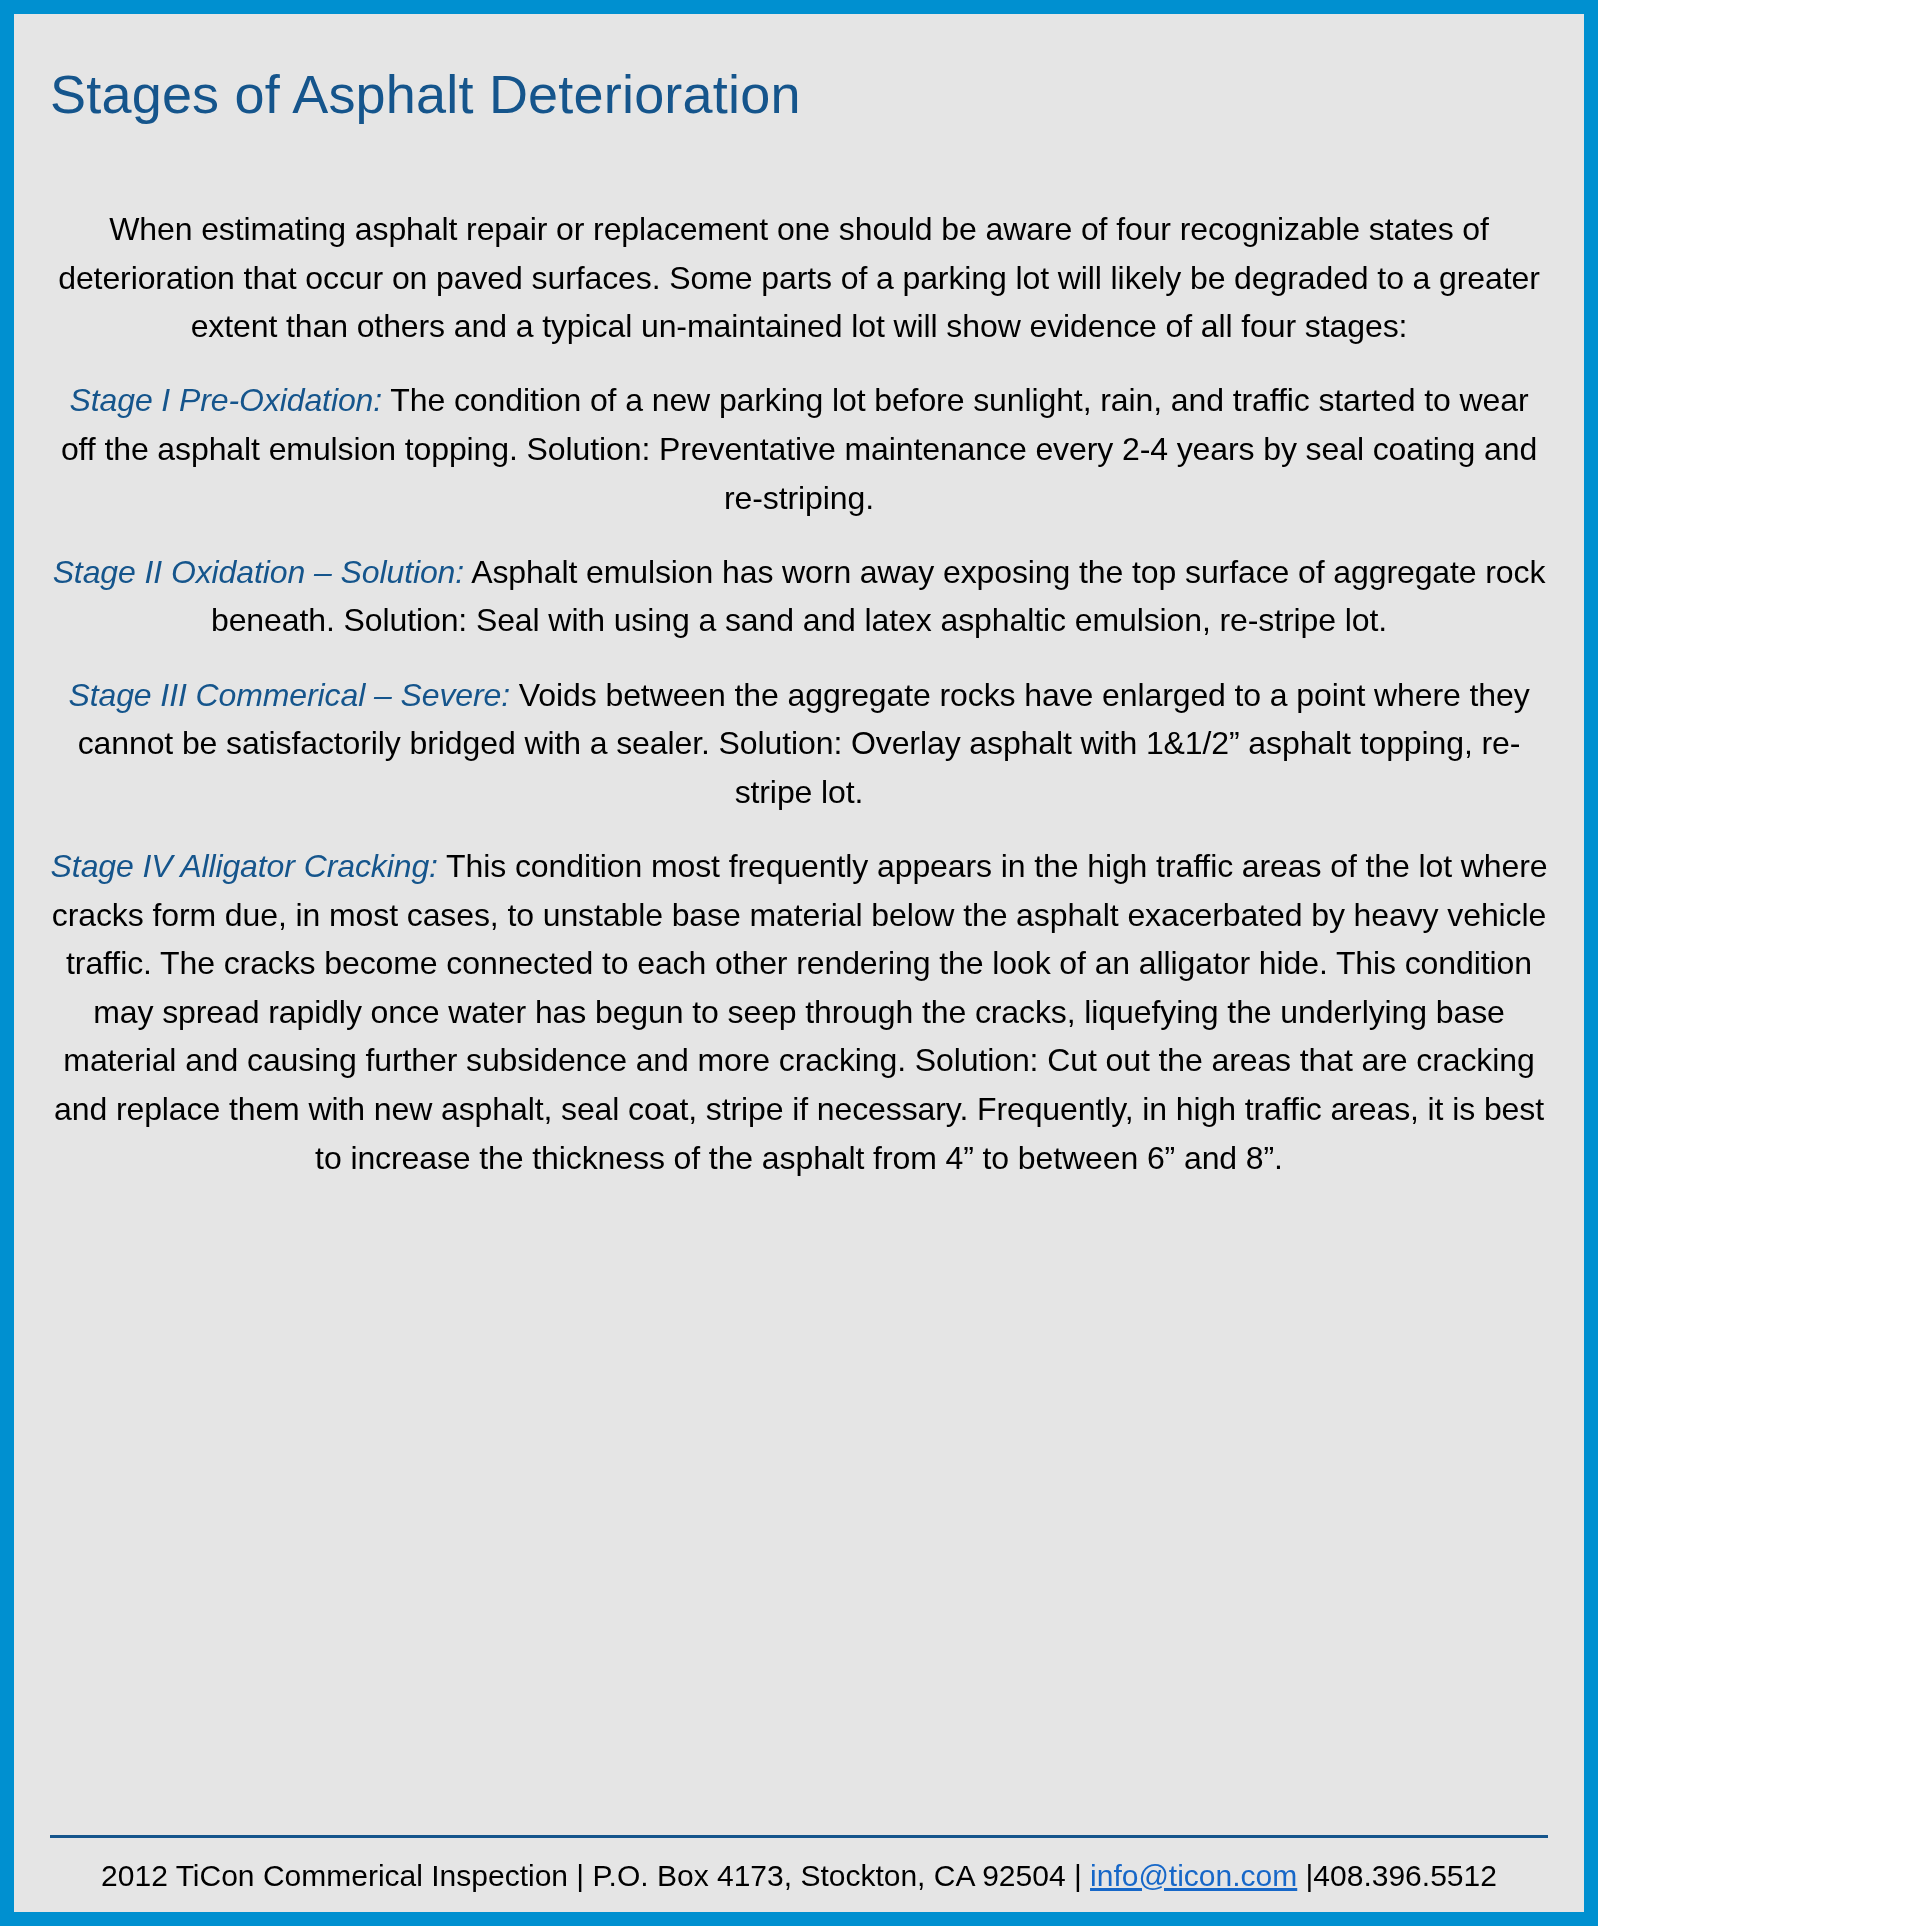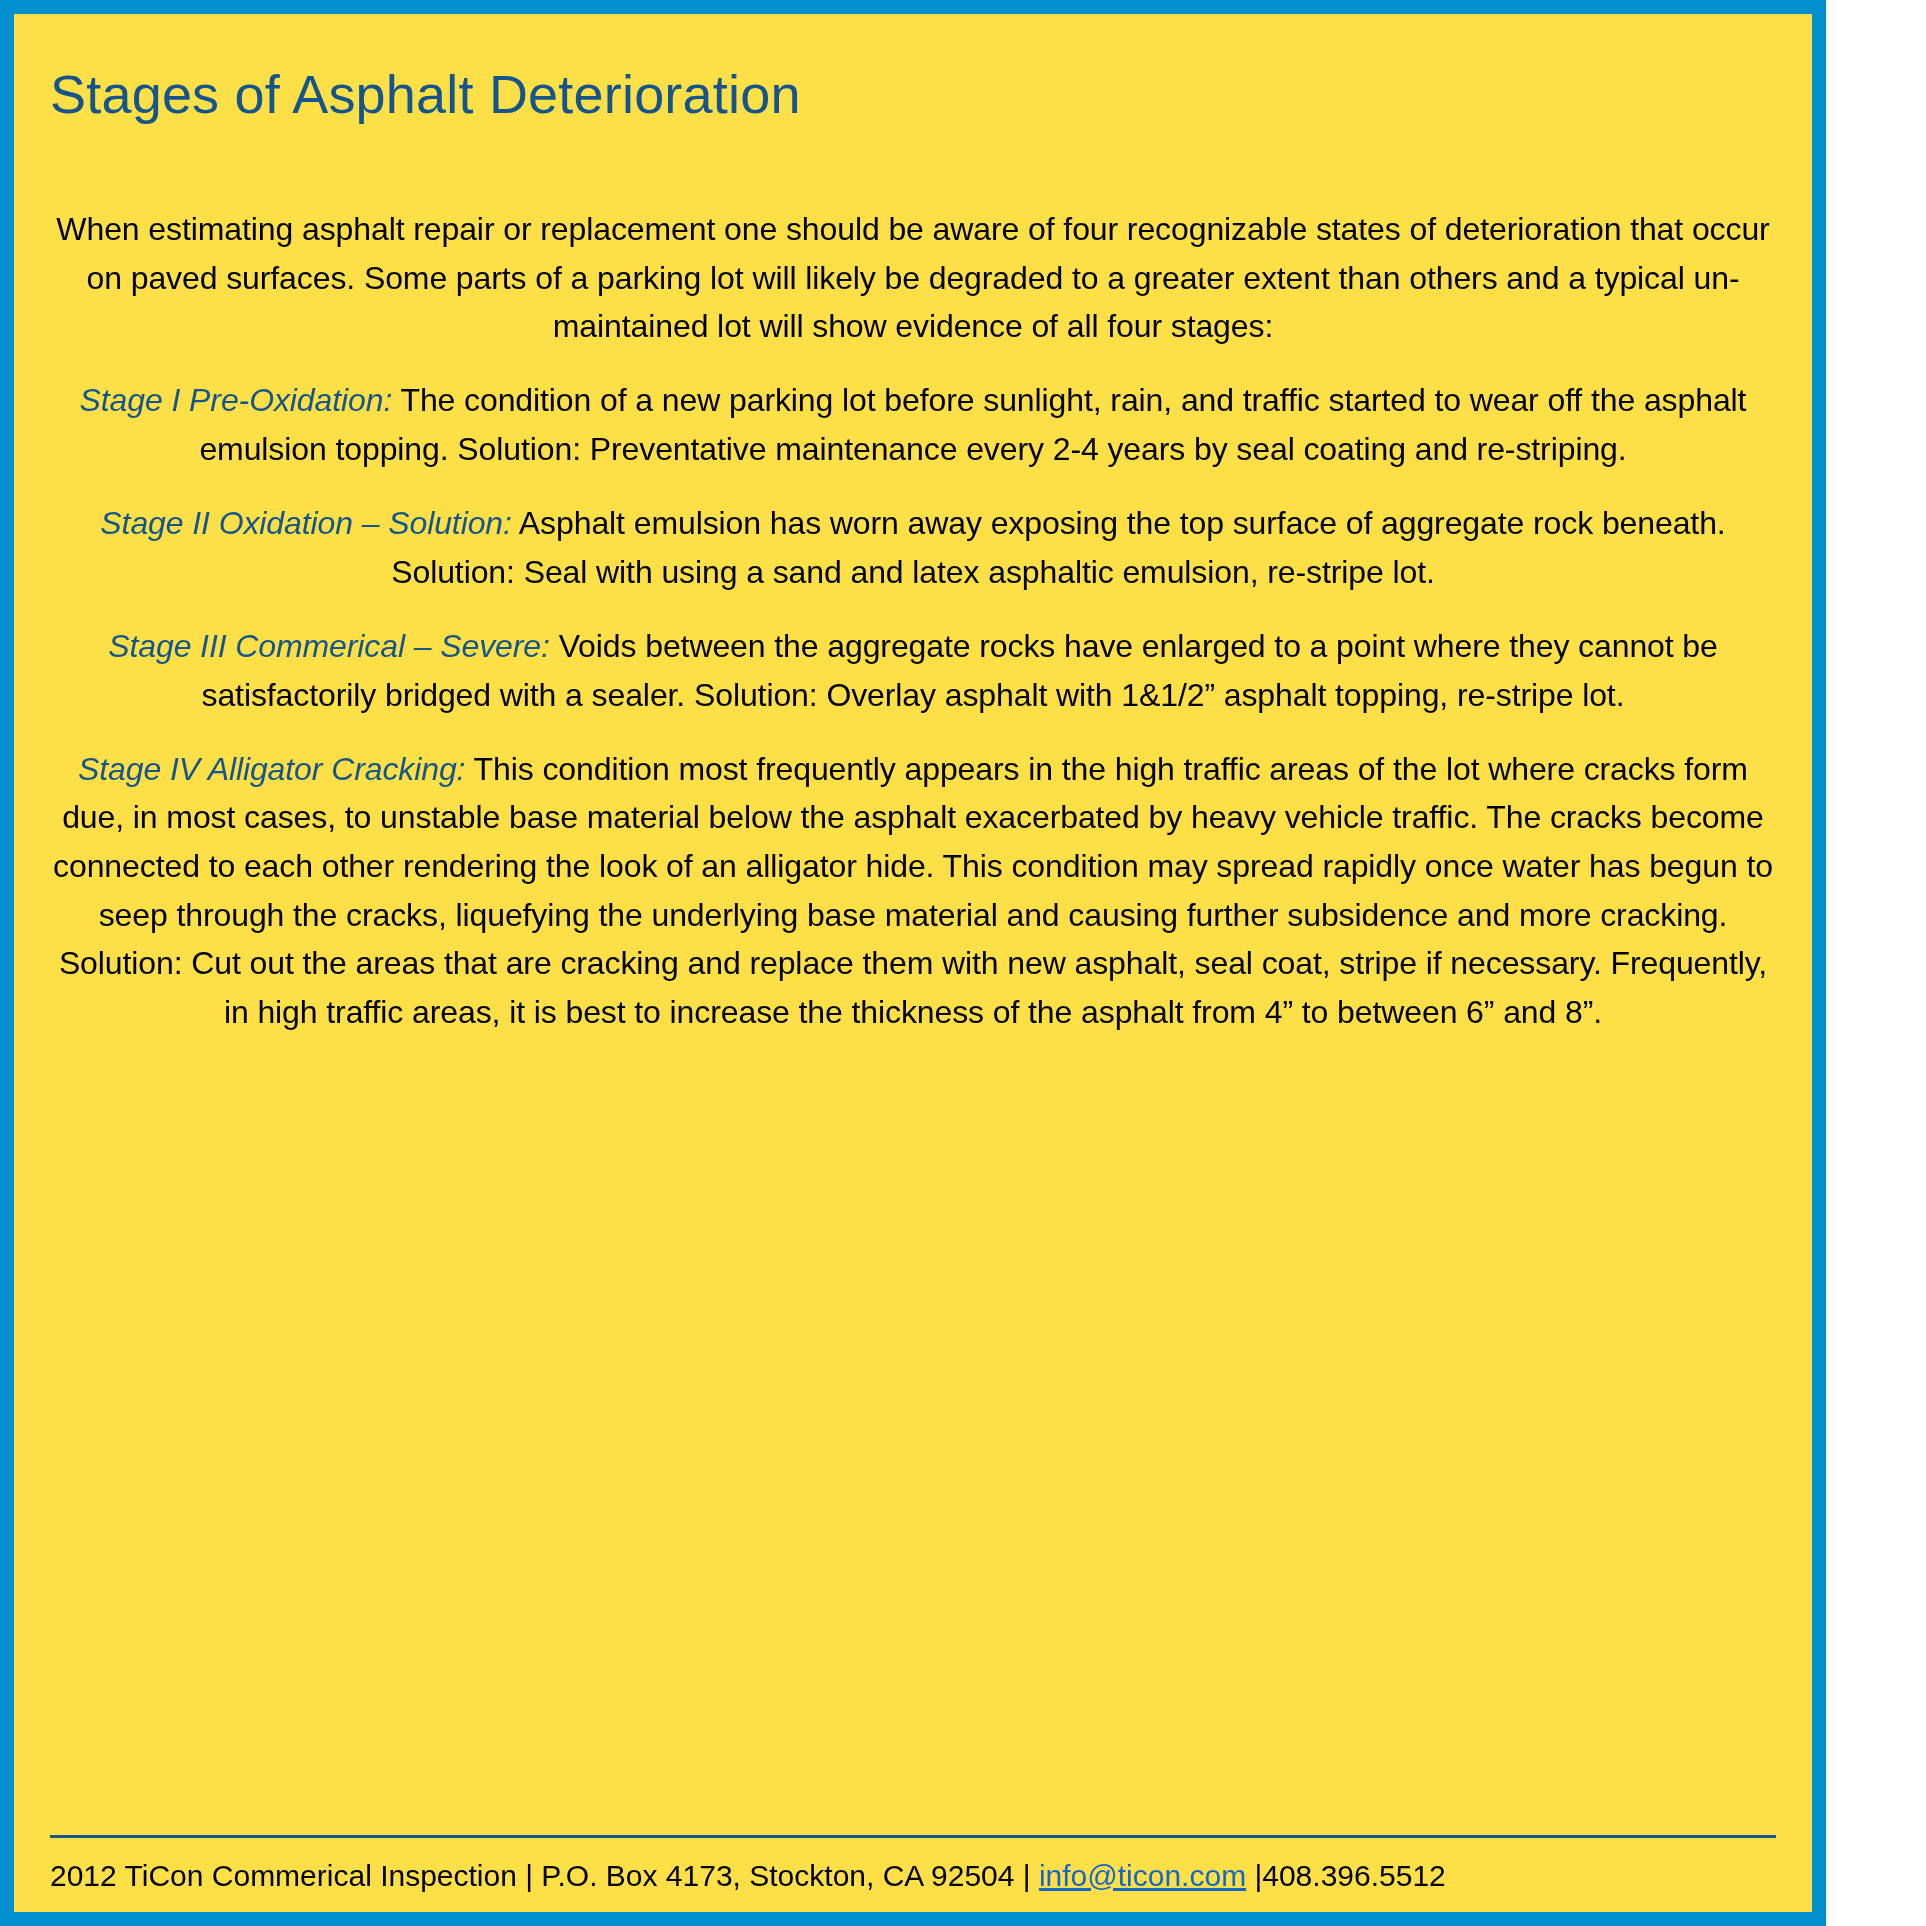--- a/index.html
+++ b/index.html
@@ -9,24 +9,24 @@
   body {
     width: 1926px;
     height: 1926px;
     background: #ffffff;
     font-family: "Liberation Sans", sans-serif;
     overflow: hidden;
   }
 
   .page {
     box-sizing: border-box;
-    width: 1826px;
+    width: 1598px;
     height: 1926px;
     border: 14.4px solid #0090D0;
-    background: #fde047;
+    background: #e5e5e5;
     position: relative;
   }
 
   .page-inner {
     box-sizing: border-box;
     width: 100%;
     height: 100%;
     padding: 26.5px 36px 0 36px;
     display: flex;
     flex-direction: column;
@@ -81,20 +81,21 @@
   }
 
   .footer-rule {
     height: 2.4px;
     background: #15558C;
     width: 100%;
     margin: 0 0 20px 0;
   }
 
   .footer-text {
+    text-align: center;
     color: #000000;
     font-family: "Liberation Sans", sans-serif;
     font-size: 30px;
     line-height: 1.2;
     white-space: nowrap;
   }
 
   .email-link {
     color: #1667C8;
     text-decoration: underline;

